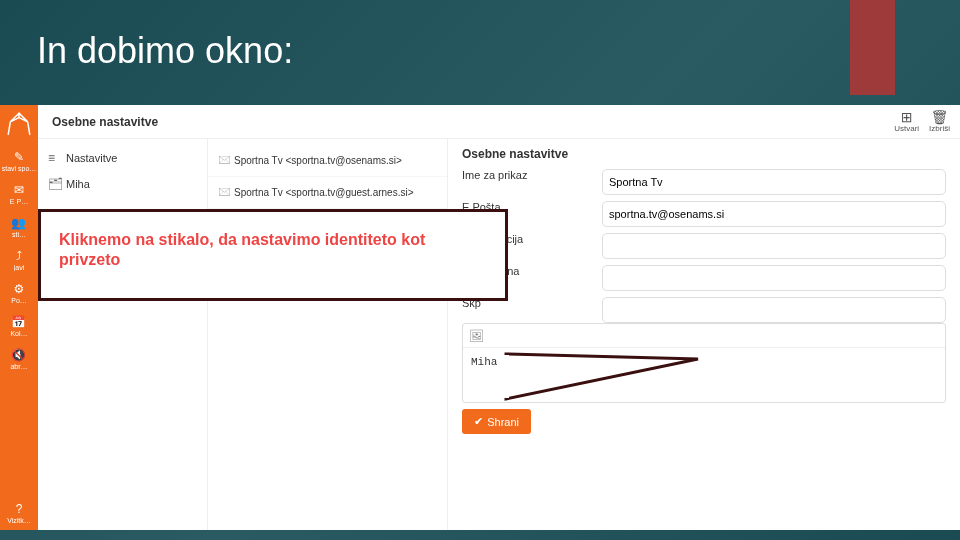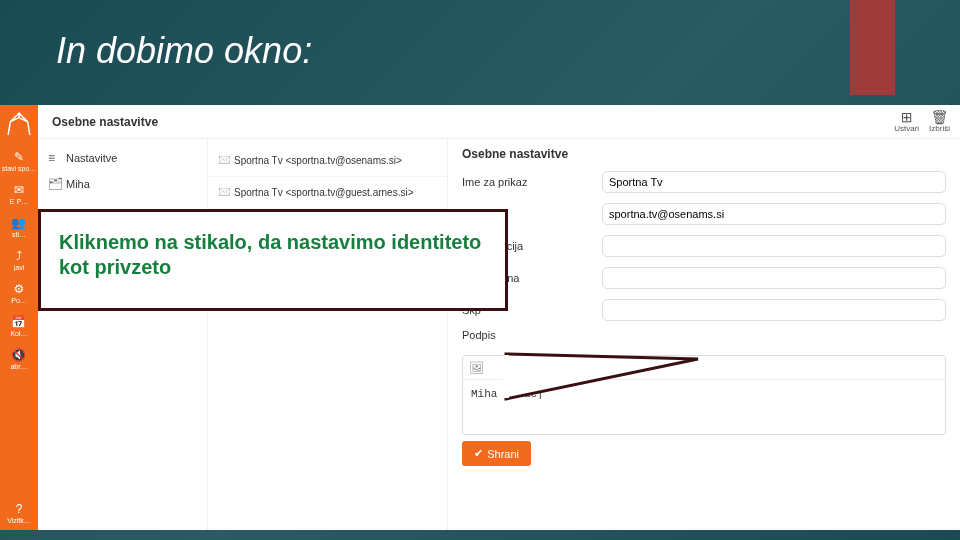--- a/index.html
+++ b/index.html
@@ -7,25 +7,24 @@
     font-family: Arial, Helvetica, sans-serif;
     background: linear-gradient(135deg, #1a4a52 0%, #2a5a62 50%, #1a4a52 100%);
     width: 960px;
     height: 540px;
     overflow: hidden;
     position: relative;
   }
   .slide-title {
     position: absolute;
     top: 30px;
-    left: 56px;
+    left: 37px;
     color: #fff;
     font-size: 36px;
     font-weight: 400;
-    font-style: italic;
   }
   .accent-bar {
     position: absolute;
     top: 0;
     right: 65px;
     width: 45px;
     height: 95px;
     background: #9e3a3a;
   }
   .app-window {
@@ -121,21 +120,21 @@
   .col2 .row .ic{ width:16px; font-size:11px;color:#888;}
   .col3 {
     flex:1;
     background:#fff;
     padding: 8px 14px;
     display:flex;flex-direction:column;
     gap:6px;
   }
   .panel-title { font-weight:700; font-size:12px; margin-bottom:2px; }
   .field {
-    display:flex;align-items:center;
+    display:flex;
     min-height:26px;
     gap:10px;
   }
   .field label { width:130px; font-size:11px; color:#333; }
   .field input[type=text]{
     flex:1;
     border:1px solid #ddd;
     border-radius:5px;
     padding:4px 6px;
     font-size:11px;
@@ -168,21 +167,21 @@
     position:absolute;
     top:70px;
     left:0px;
     width:470px;
     background:#fff;
     border:3px solid #3a0f0f;
     padding:18px 18px 28px;
     z-index:50;
   }
   .callout p{
-    font-size:20px;font-weight:700;line-height:1.25;color:#15803d;
+    font-size:16px;font-weight:700;line-height:1.25;color:#ef4444;
   }
   svg.tail{position:absolute;left:280px;top:120px;z-index:48;}
 </style>
 </head>
 <body>
 
 <div class="slide-title">In dobimo okno:</div>
 <div class="accent-bar"></div>
 
 <div class="app-window">
@@ -283,23 +282,20 @@
         </div>
         <div class="field">
           <label>Odgovor na</label>
           <input type="text" value="" style="">
         </div>
         <div class="field">
           <label>Skp</label>
           <input type="text" value="" style="">
         </div>
 
-        <div class="field" style="align-items:flex-start;">
-          <label>Podpis</label>
-        </div>
         <div class="sig-box" style="margin-top:-6px;">
           <div class="sig-toolbar">
             <span>🖼</span>
           </div>
           <div class="sig-body">Miha Kovač|</div>
         </div>
 
         <div class="save-row">
           <button class="save-btn">
             <span>✔</span>

